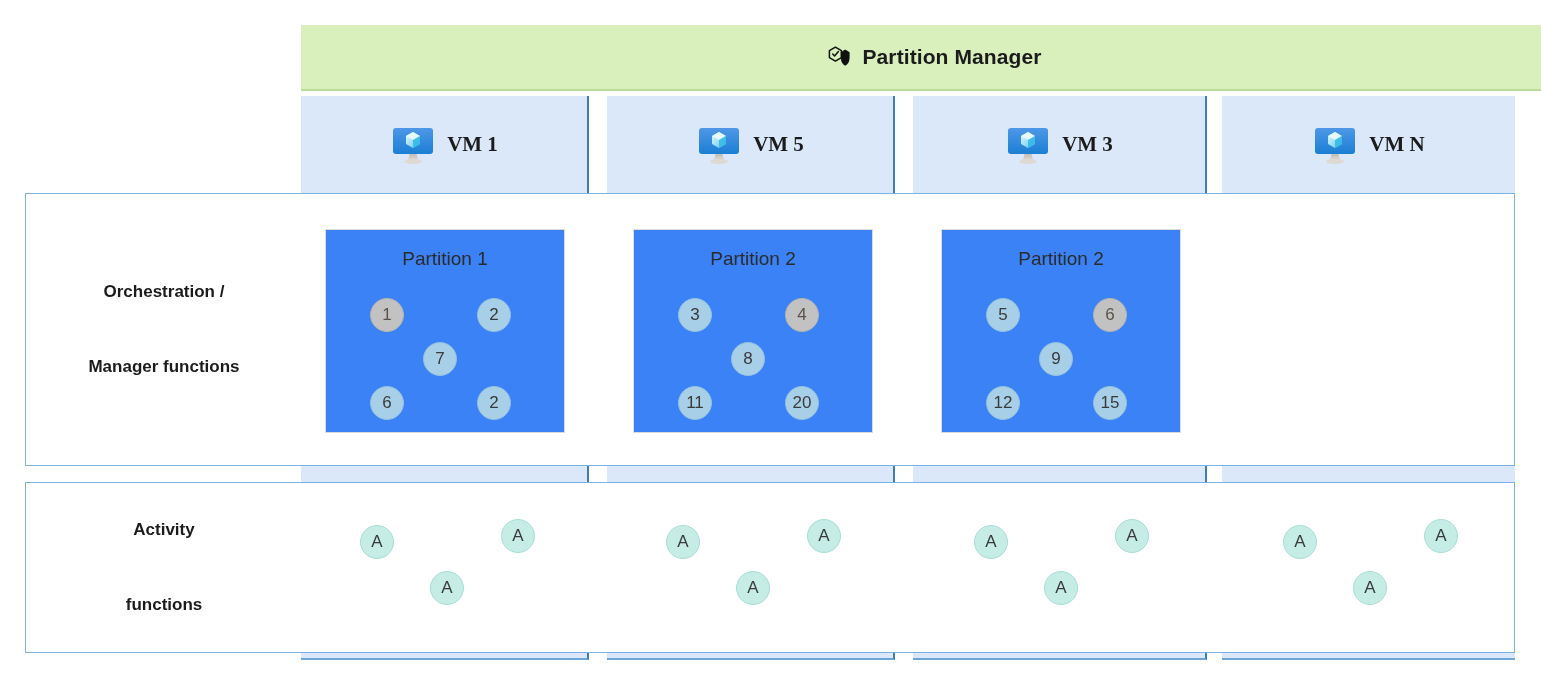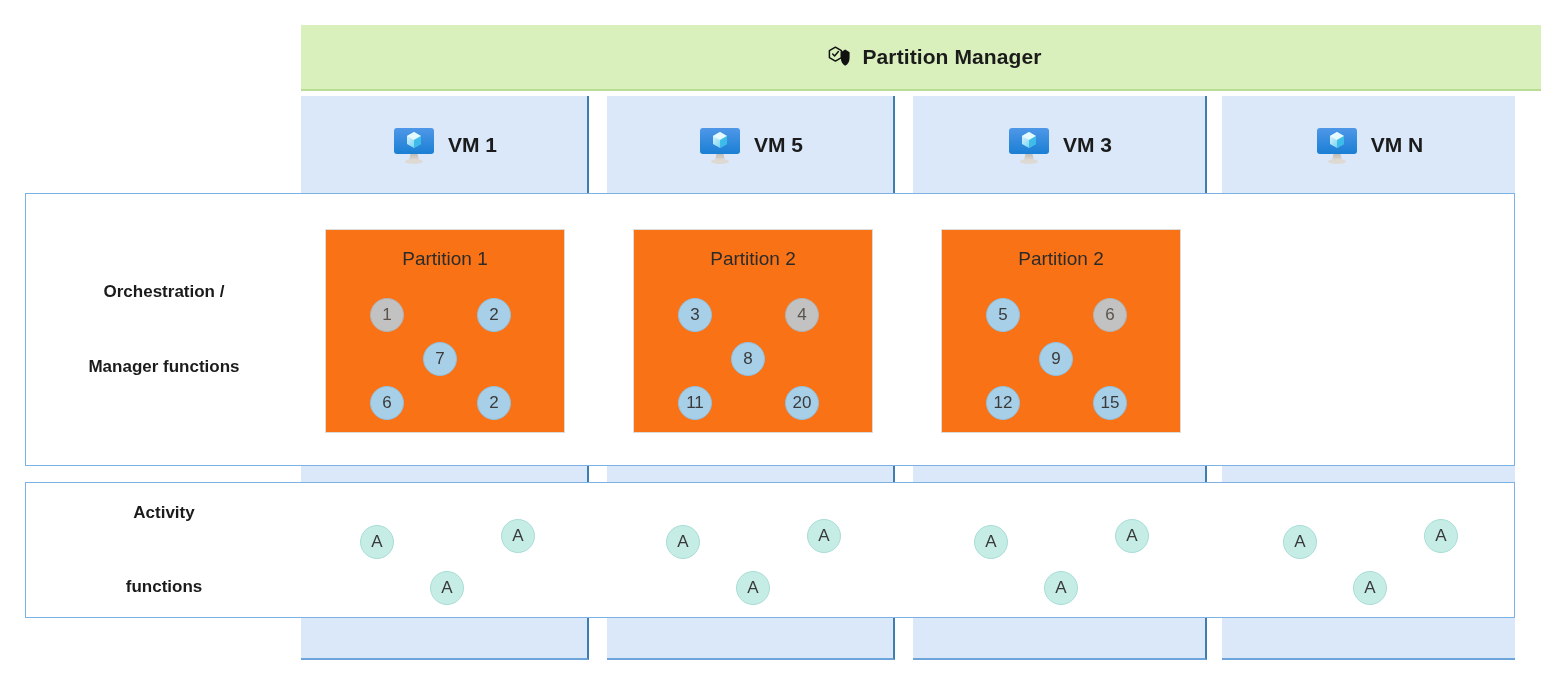--- a/index.html
+++ b/index.html
@@ -58,34 +58,35 @@
     height: 97px;
     display: flex;
     align-items: center;
     justify-content: center;
     gap: 11px;
   }
   .vm-label {
     font-size: 21px;
     font-weight: bold;
     color: #1b1b1b;
+    font-family: Liberation Serif, serif;
   }
   .vm-icon { width: 46px; height: 46px; display: block; }
 
   
   .band {
     position: absolute;
     left: 25px;
     width: 1490px;
     background: #ffffff;
     border: 1px solid #7cb1e3;
     box-sizing: border-box;
   }
   #band-orchestration { top: 193px; height: 273px; }
-  #band-activity      { top: 482px; height: 136px; }
+  #band-activity      { top: 482px; height: 171px; }
 
   .band-label {
     position: absolute;
     left: 0;
     top: 0;
     width: 276px;
     height: 100%;
     display: flex;
     flex-direction: column;
     align-items: center;
@@ -97,21 +98,21 @@
     text-align: center;
     gap: 46px;
   }
 
   
   .partition {
     position: absolute;
     top: 35px;
     width: 240px;
     height: 204px;
-    background: #f97316;
+    background: #3b82f6;
     border: 1px solid #dedbd7;
     box-sizing: border-box;
   }
   .partition-title {
     position: absolute;
     top: 18px;
     left: 0;
     right: 0;
     text-align: center;
     font-size: 19px;

